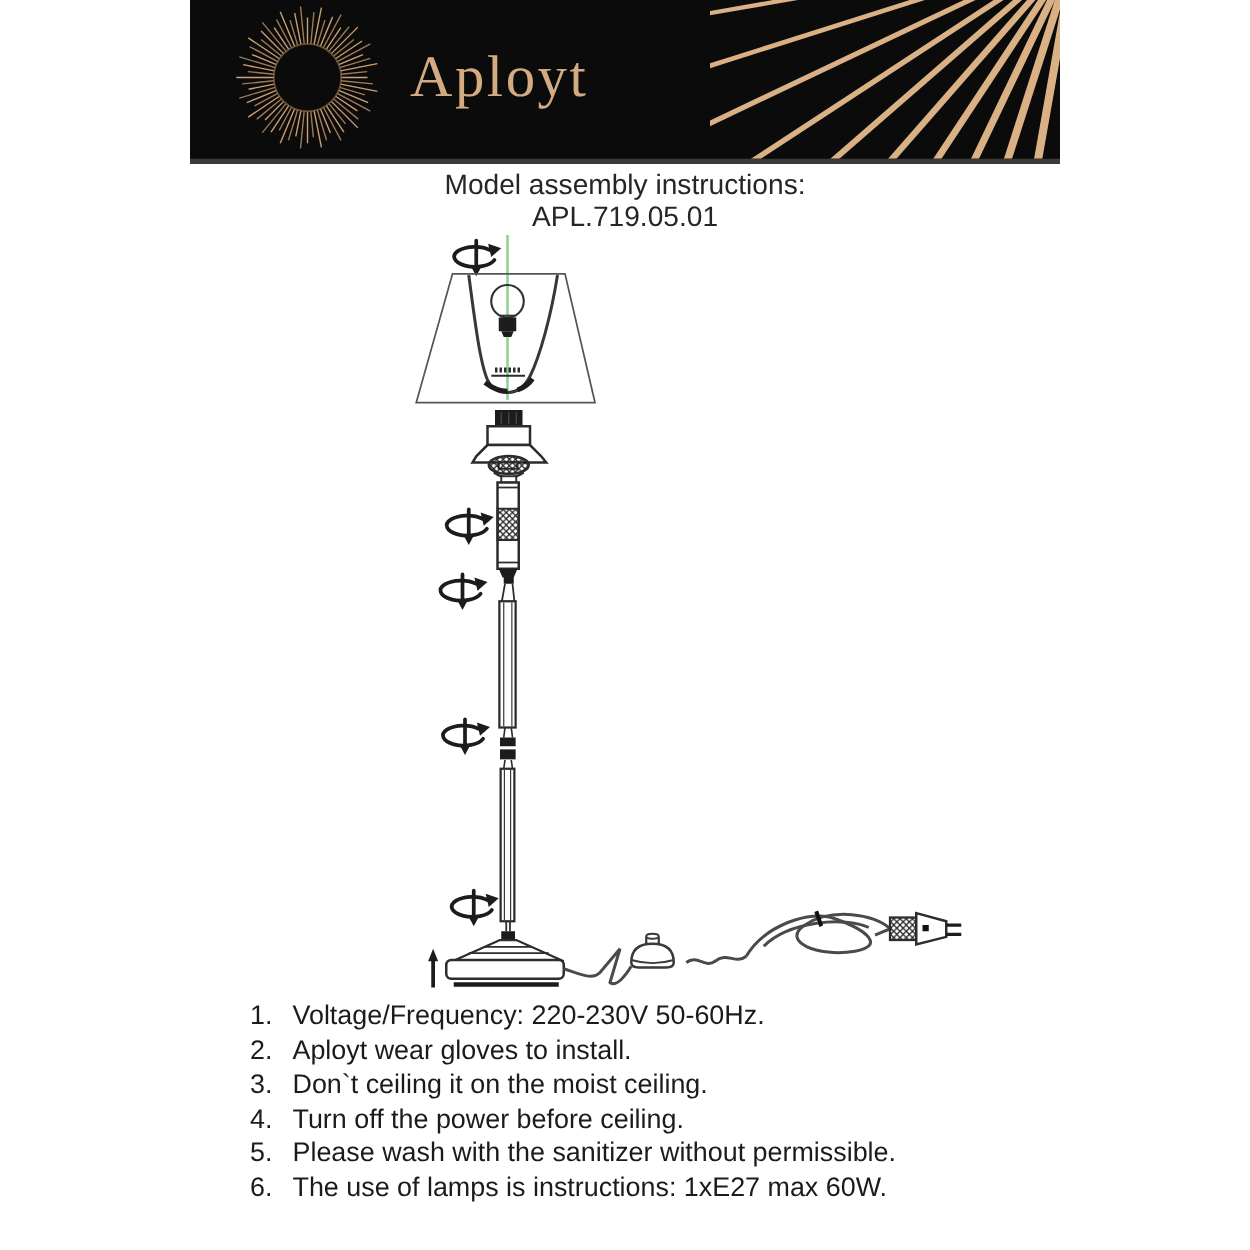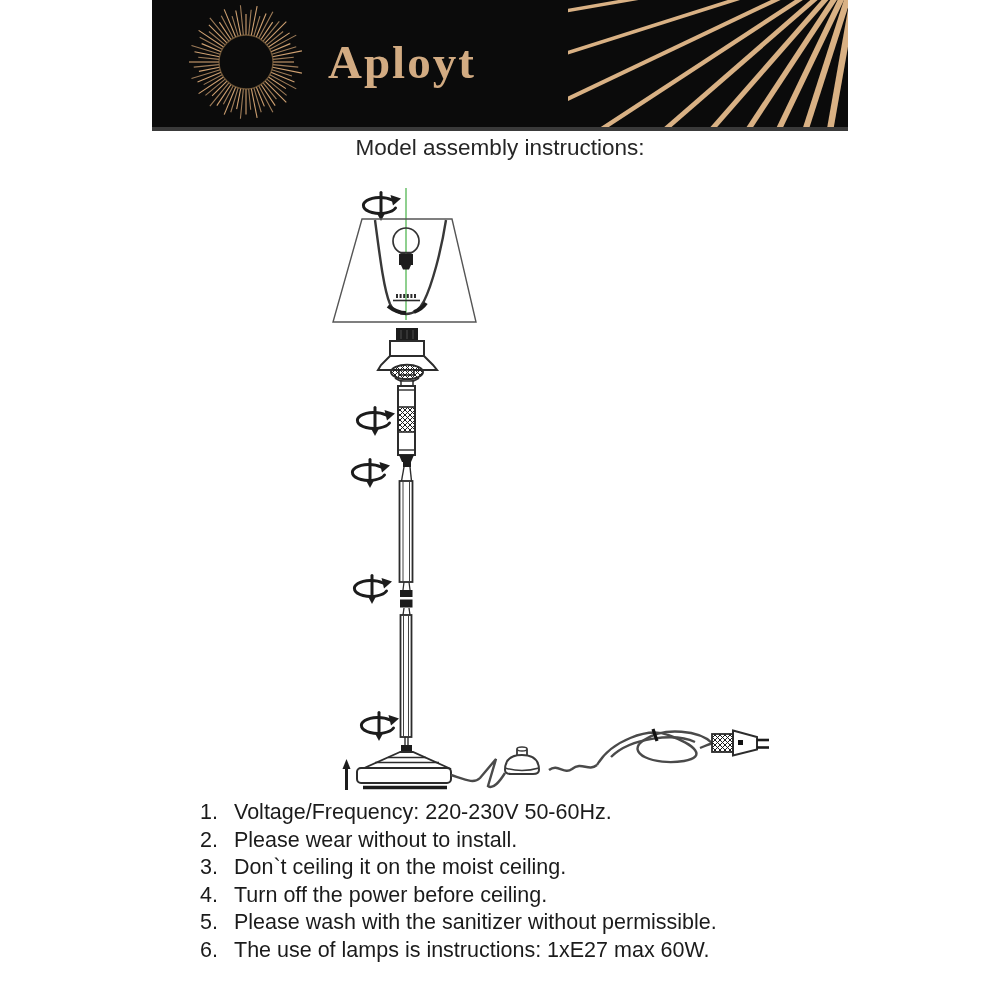--- a/index.html
+++ b/index.html
@@ -3,21 +3,21 @@
 <meta charset="utf-8">
 <style>
   html,body{margin:0;padding:0;background:#fff;}
   body{width:1000px;height:1000px;position:relative;font-family:"Liberation Sans",sans-serif;overflow:hidden;}
 
   
   .banner{position:absolute;left:152px;top:0;width:696px;height:127px;background:#0b0b0b;
           border-bottom:4px solid #3a3a3a;overflow:hidden;}
   .logo-svg{position:absolute;left:18px;top:4px;}
   .brand{position:absolute;left:176px;top:50%;transform:translateY(-54%);
-         font-family:"Liberation Serif",serif;font-size:47px;font-weight:700;
+         font-family:"Liberation Serif",serif;font-size:47px;font-weight:400;
          letter-spacing:2px;color:#d2ab82;}
   .rays-svg{position:absolute;right:0;top:0;}
 
   
   .title{position:absolute;left:0;top:135px;width:1000px;text-align:center;
          color:#262626;font-size:22.5px;line-height:25.5px;font-weight:400;}
 
   
   .diagram{position:absolute;left:150px;top:185px;}
 
@@ -110,20 +110,21 @@
       <line x1="292" y1="-40" x2="-92.91158419112236" y2="211.8790828065731" stroke="#d9b184" stroke-width="4.4"></line>
       <line x1="292" y1="-40" x2="-123.53423471711841" y2="157.31016136544713" stroke="#d9b184" stroke-width="4.1"></line>
       <line x1="292" y1="-40" x2="-146.46770718475568" y2="99.09014974520431" stroke="#d9b184" stroke-width="3.7"></line>
       <line x1="292" y1="-40" x2="-161.28763330240542" y2="38.296369616375046" stroke="#d9b184" stroke-width="3.4"></line>
       <line x1="292" y1="-40" x2="-167.71978042878408" y2="-23.94623151684968" stroke="#d9b184" stroke-width="3.0"></line>
     </svg>
 </div>
 
 <div class="title">
   <div>Model assembly instructions:</div>
+  <div>APL.719.05.01</div>
 </div>
 
 <svg class="diagram" width="650" height="612" viewBox="150 185 650 612">
   <defs>
     <pattern id="xh" patternUnits="userSpaceOnUse" width="5" height="5">
       <path d="M0,5 L5,0 M0,0 L5,5" stroke="#1f1f1f" stroke-width="1" fill="none"></path>
     </pattern>
     <g id="rot" stroke="#1c1c1c" stroke-width="3" fill="none" stroke-linecap="round">
       <path d="M 11,-6 A 16.5,8 0 1 0 14.5,2"></path>
       <path d="M 9.5,-11 L 20,-7.5 L 12,-0.5 Z" fill="#1c1c1c" stroke="none"></path>
@@ -242,21 +243,21 @@
   </g>
 </svg>
 
 <div class="instructions">
   <div class="li">
     <span class="num">1.</span>
     <span class="txt">Voltage/Frequency: 220-230V 50-60Hz.</span>
   </div>
   <div class="li">
     <span class="num">2.</span>
-    <span class="txt">Please wear without to install.</span>
+    <span class="txt">Aployt wear gloves to install.</span>
   </div>
   <div class="li">
     <span class="num">3.</span>
     <span class="txt">Don`t ceiling it on the moist ceiling.</span>
   </div>
   <div class="li">
     <span class="num">4.</span>
     <span class="txt">Turn off the power before ceiling.</span>
   </div>
   <div class="li">

